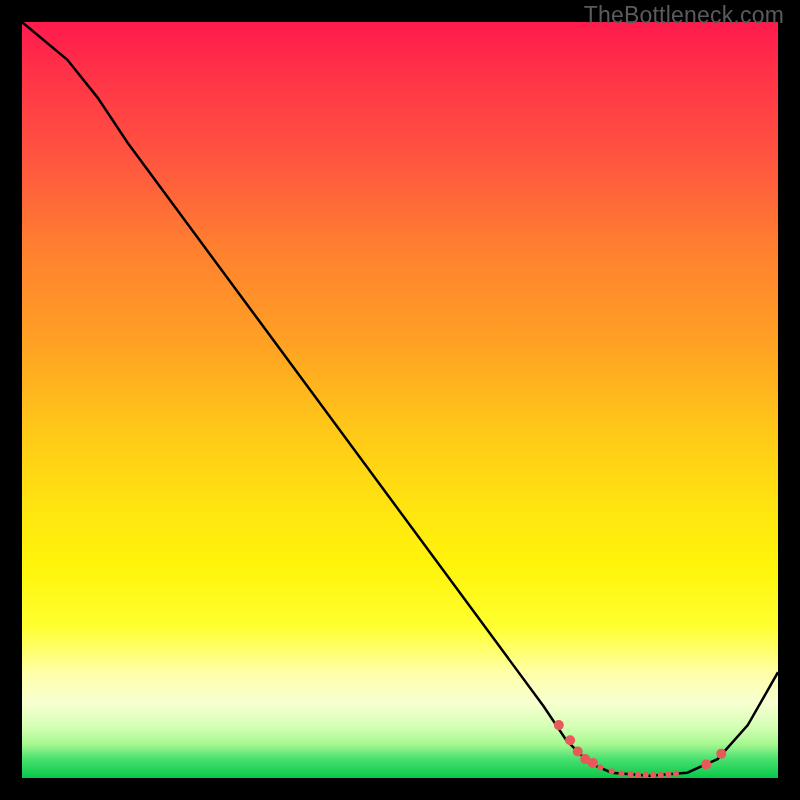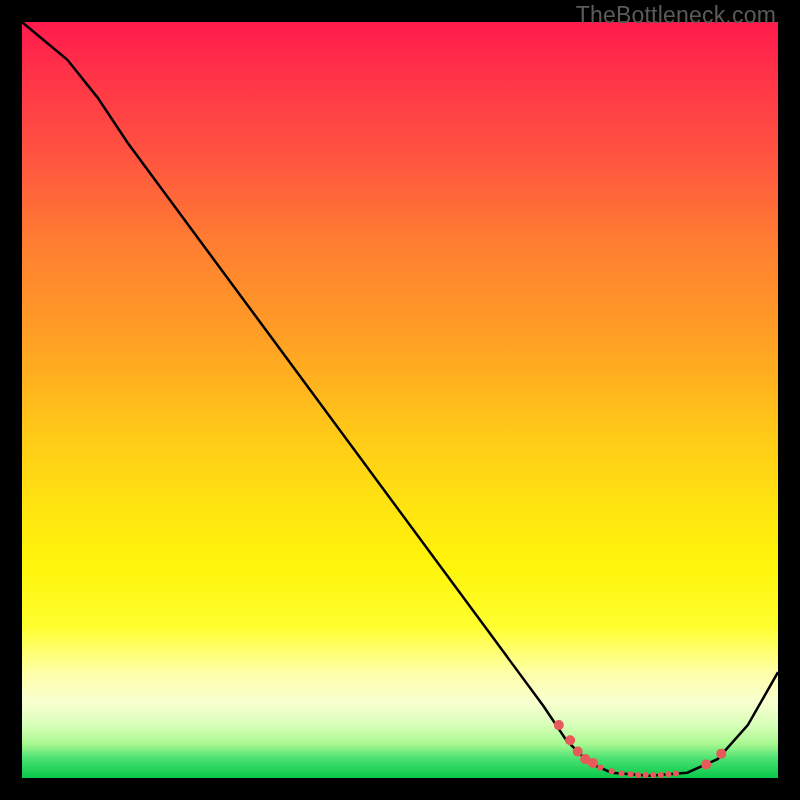--- a/index.html
+++ b/index.html
@@ -13,21 +13,21 @@
   }
   .container {
     position: relative;
     width: 800px;
     height: 800px;
     background: #000;
   }
   .watermark {
     position: absolute;
     top: 2px;
-    right: 24px;
+    right: 16px;
     color: #5b5b5b;
     font-size: 23px;
     font-weight: 500;
     letter-spacing: 0.2px;
     z-index: 20;
   }
   .plot-area {
     position: absolute;
     left: 22px;
     top: 22px;

